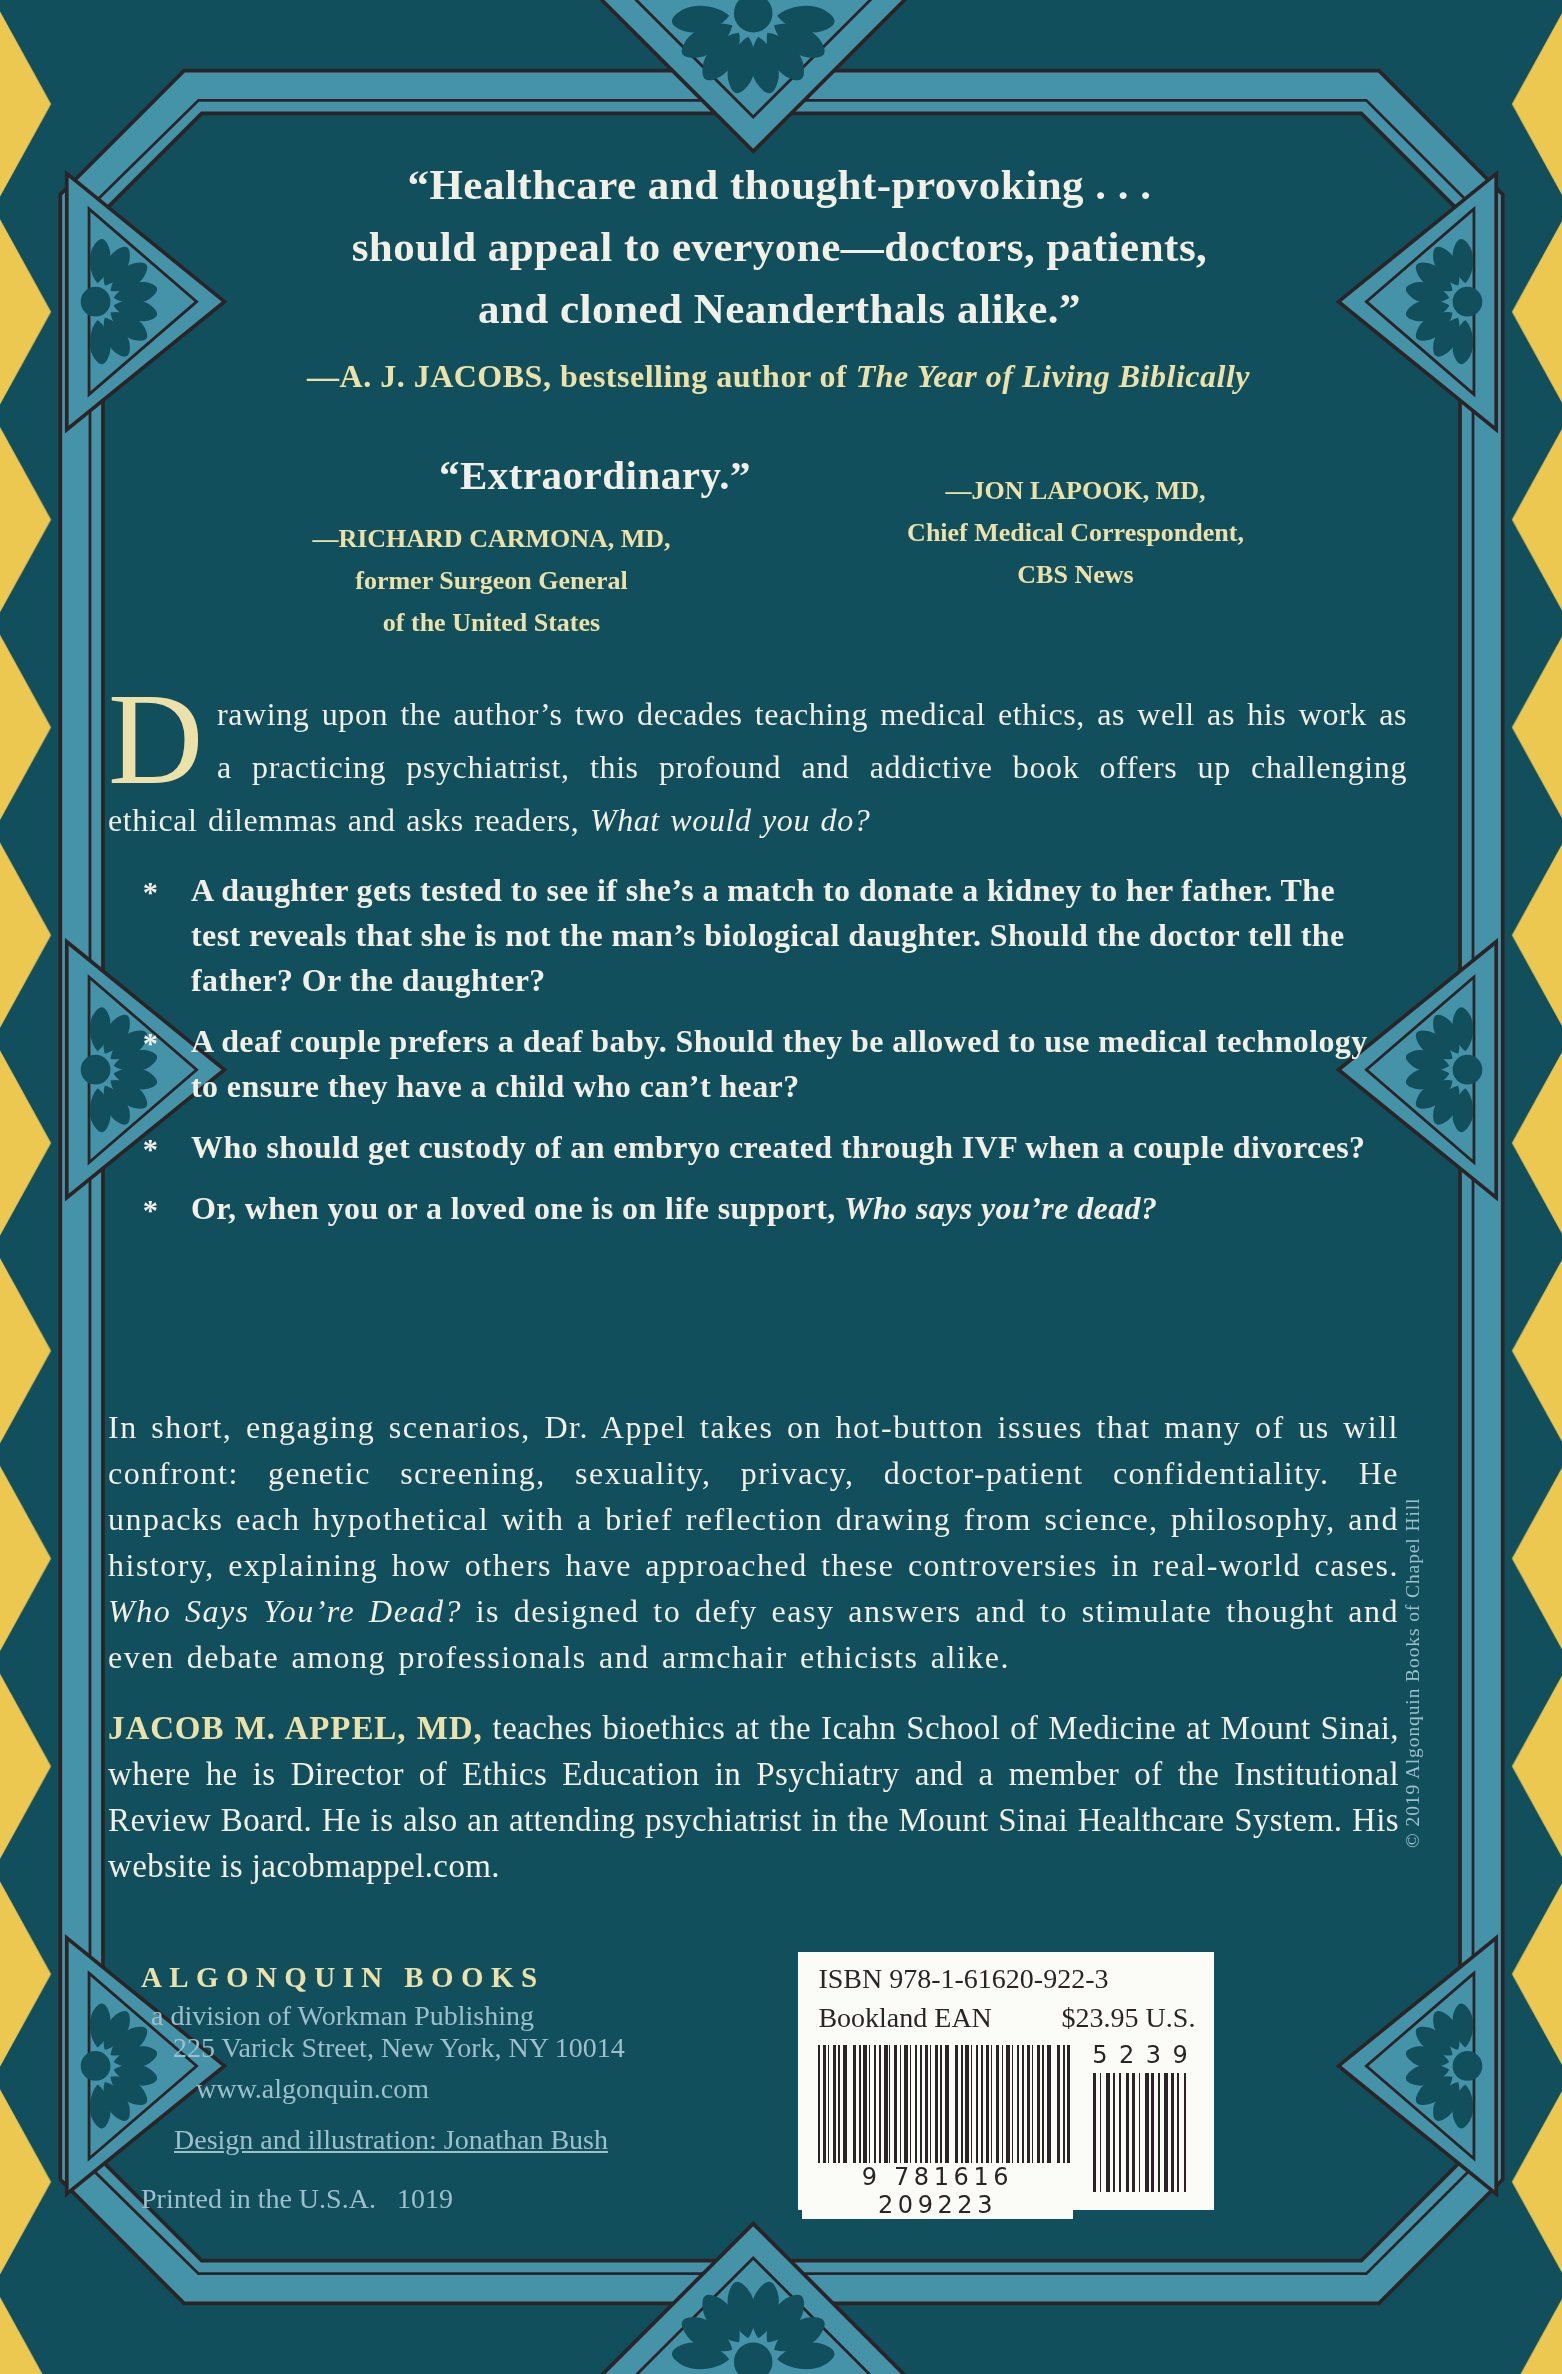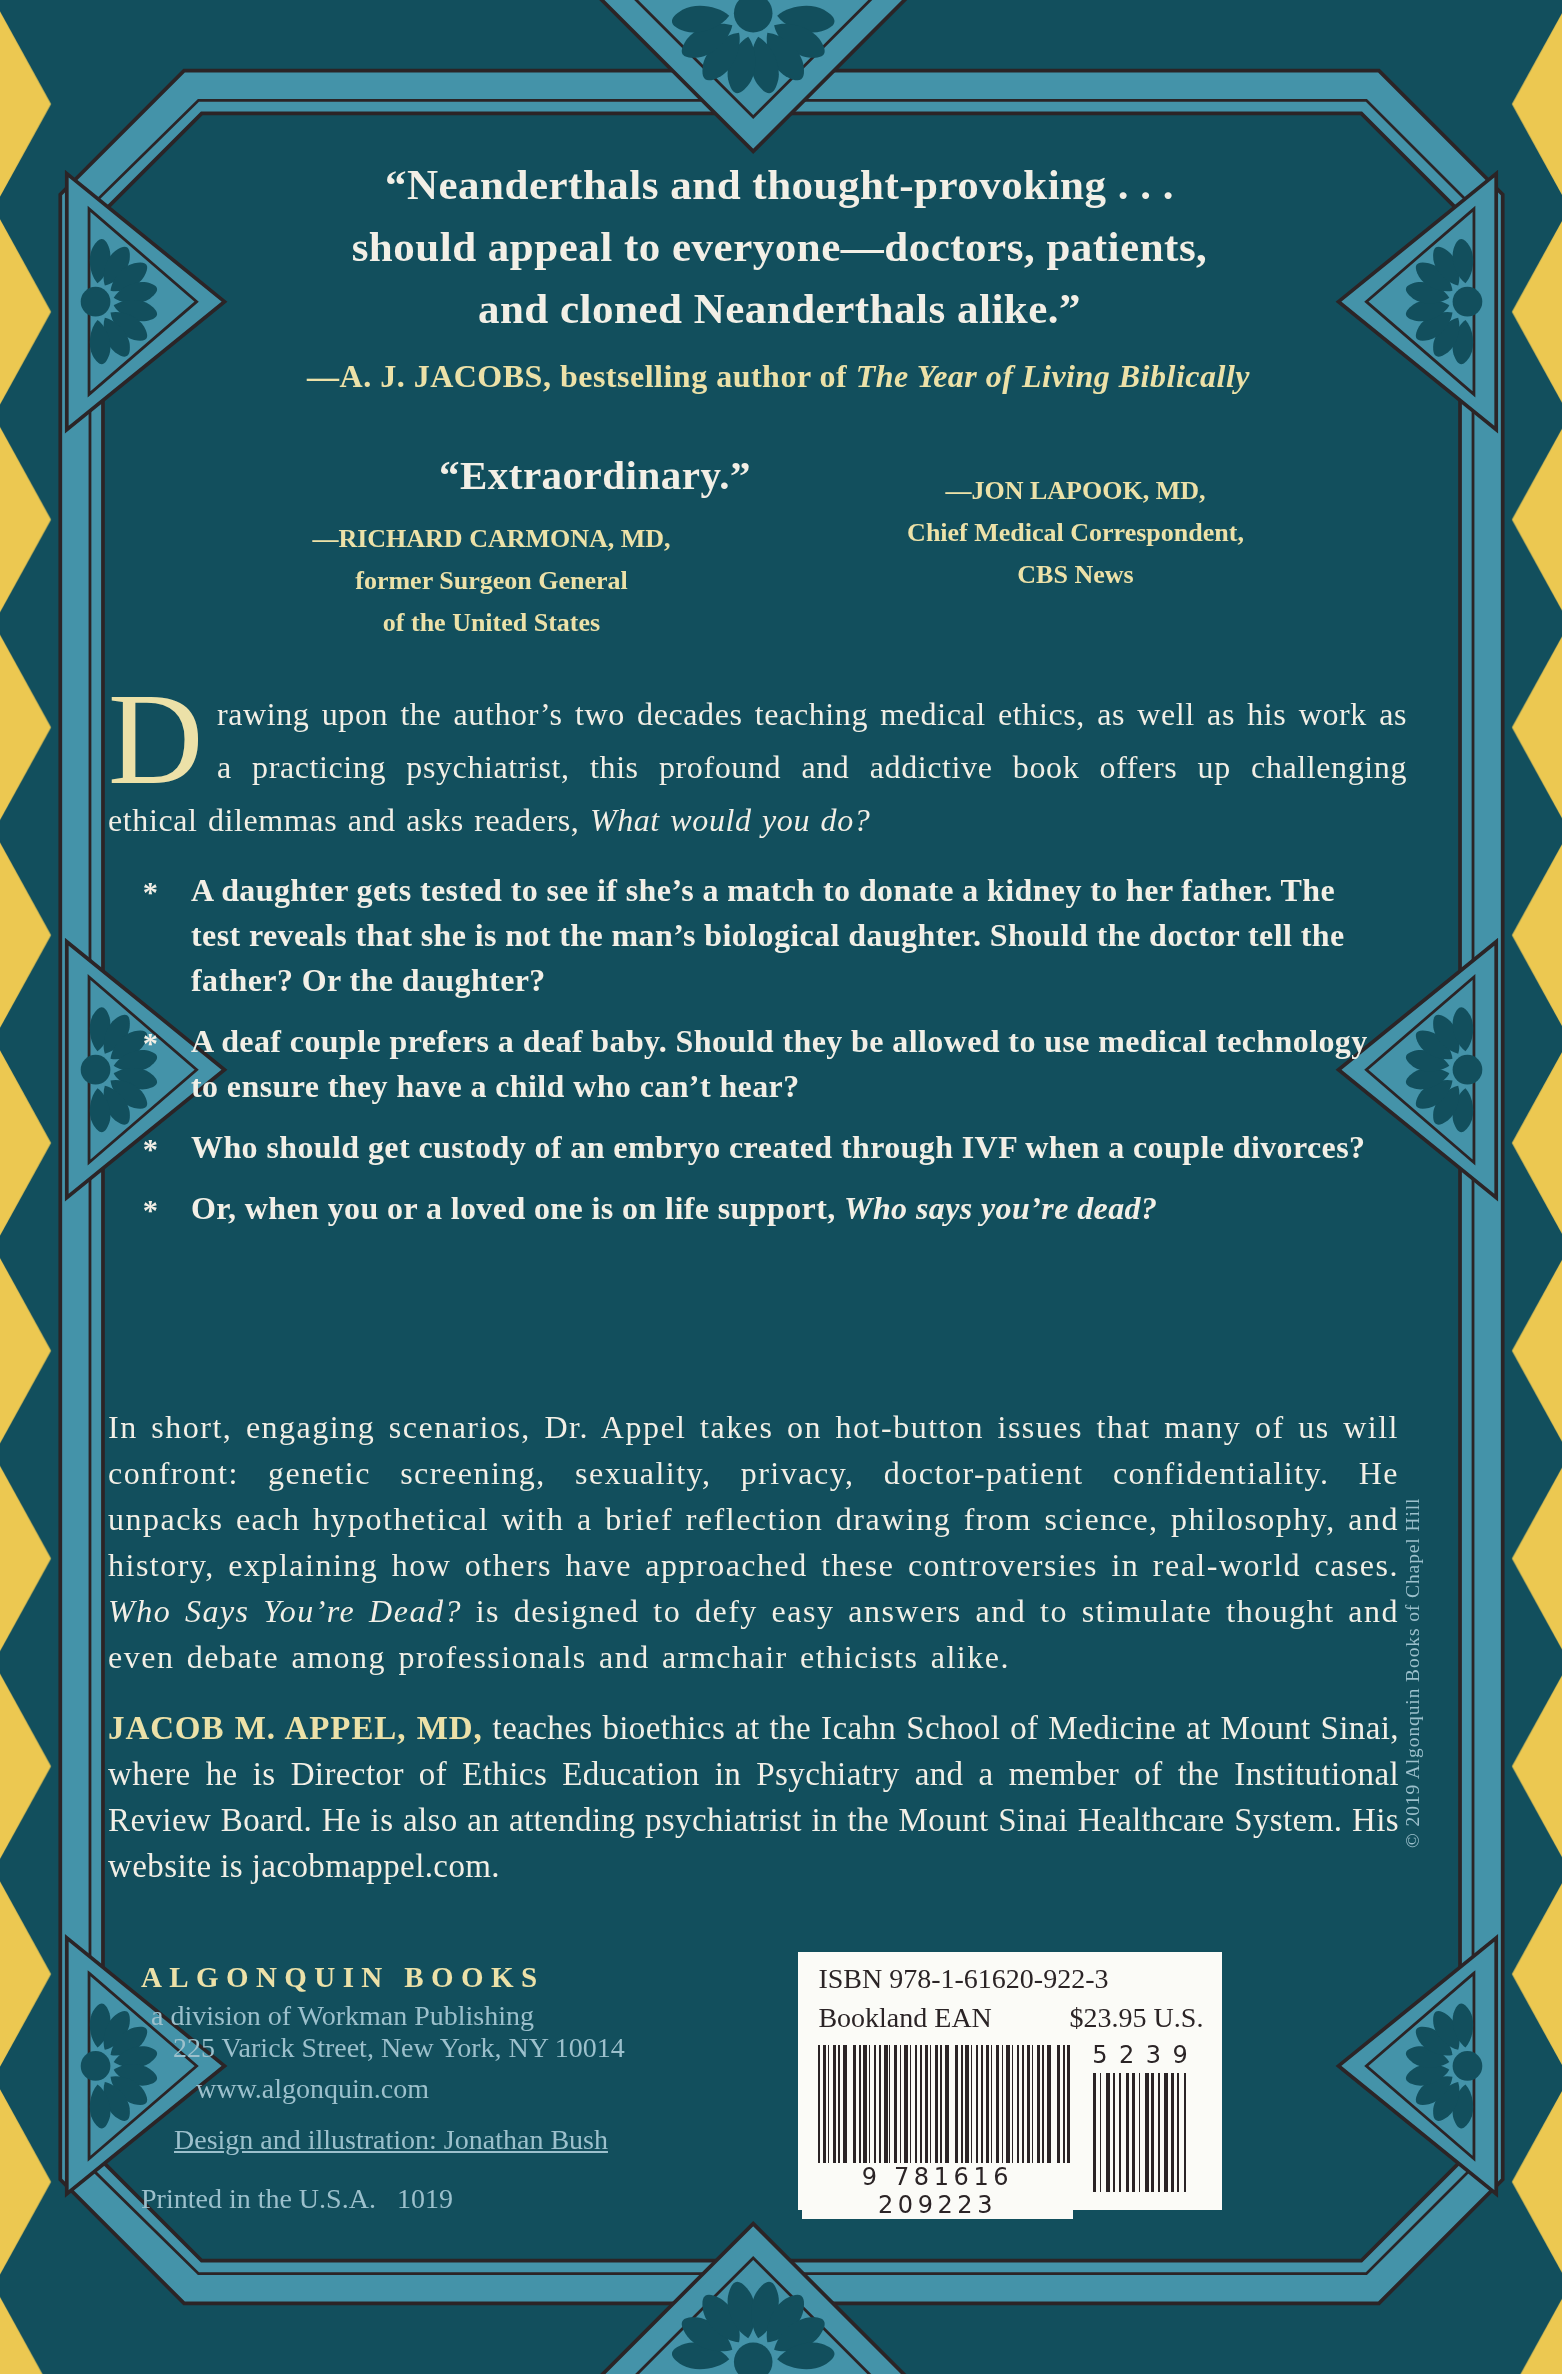--- a/index.html
+++ b/index.html
@@ -41,21 +41,21 @@
   .pub{z-index:2;color:var(--lblue);font-size:28px;}
   .pub-name{left:141px;top:1961px;color:var(--cream);font-weight:bold;font-size:29px;letter-spacing:7.4px;}
   .pub-1{left:151px;top:2000px;}
   .pub-2{left:173px;top:2032px;}
   .pub-3{left:196px;top:2065px;margin-top:8px;}
   .pub-credit{left:174px;top:2124px;text-decoration:underline;}
   .pub-printed{left:141px;top:2183px;}
   
   .copyright{left:1402px;top:1848px;width:364px;transform-origin:0 0;transform:rotate(-90deg);font-size:19.5px;color:var(--lblue);letter-spacing:0.9px;z-index:2;}
   
-  .barcode-box{position:absolute;left:798px;top:1952px;width:416px;height:258px;background:var(--paper);z-index:1;color:var(--ink2);padding-left:8px;}
+  .barcode-box{position:absolute;left:798px;top:1952px;width:416px;height:258px;background:var(--paper);z-index:1;color:var(--ink2);}
   .bc-isbn{position:absolute;left:20.4px;top:11px;font-size:28px;}
   .bc-label{position:absolute;left:20.4px;top:50px;font-size:28px;}
   .bc-price{position:absolute;right:18.6px;top:50px;font-size:28px;}
   .bc-bars{position:absolute;left:20.4px;top:93px;width:252px;height:122px;
     background:repeating-linear-gradient(to right,
       var(--ink2) 0 1.9px, var(--paper) 1.9px 4.6px,
       var(--ink2) 4.6px 8.3px, var(--paper) 8.3px 10.2px,
       var(--ink2) 10.2px 11px, var(--paper) 11px 15px,
       var(--ink2) 15px 17.6px, var(--paper) 17.6px 20.4px);}
   .bc-digits{position:absolute;left:4px;top:211px;width:271px;text-align:center;font-family:"DejaVu Sans",sans-serif;font-size:24px;letter-spacing:4.6px;background:var(--paper);}
@@ -144,21 +144,21 @@
       <use href="#fan" class="f-bg" transform="translate(812,14) rotate(90) scale(1.3)"></use>
     </g>
     <g>
       <polygon class="f-band s-dark" stroke-width="4" points="812,2397 982,2567 812,2737 642,2567"></polygon>
       <polygon fill="none" class="s-dark" stroke-width="3" points="812,2434 945,2567 812,2700 679,2567"></polygon>
       <use href="#fan" class="f-bg" transform="translate(812,2546) rotate(-90) scale(1.3)"></use>
     </g>
   </svg>
 
   <div class="txt main-quote">
-    <div>“Neanderthals and thought-provoking . . .</div>
+    <div>“Healthcare and thought-provoking . . .</div>
     <div>should appeal to everyone—doctors, patients,</div>
     <div>and cloned Neanderthals alike.”</div>
   </div>
   <div class="txt attribution">
     <span>—A. J. JACOBS, bestselling author of </span><span class="it">The Year of Living Biblically</span>
   </div>
 
   <div class="endorse e-left">
     <div class="equote">“Extraordinary.”</div>
     <div class="eattr">

